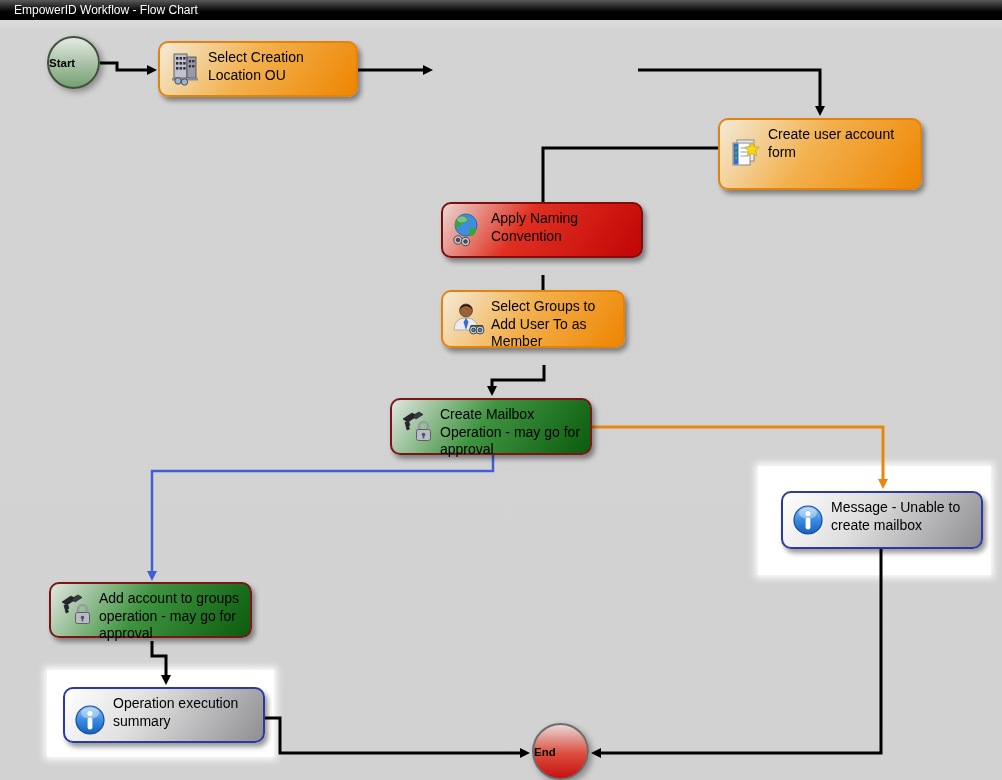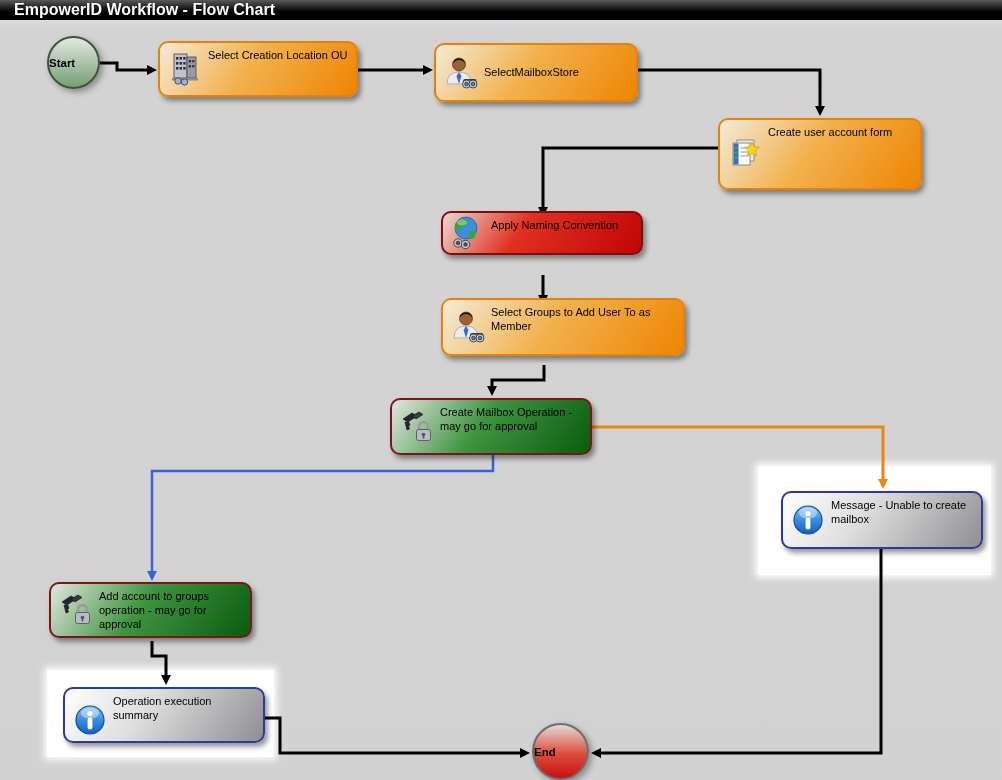--- a/index.html
+++ b/index.html
@@ -1,28 +1,28 @@
 <!DOCTYPE html>
 <html><head>
 <meta charset="utf-8">
 <style>
   html,body{margin:0;padding:0;}
   body{font-family:"Liberation Sans",sans-serif;background:#b8b8b8;}
   .screen{position:relative;width:1002px;height:780px;overflow:hidden;background:linear-gradient(#ededed,#d3d3d3 30px,#d2d2d2);}
   .titlebar{position:absolute;left:0;top:0;width:100%;height:20px;z-index:10;
     background:linear-gradient(#5a5a5a,#1c1c1c 40%,#000 60%,#000);
-    color:#fff;font-weight:bold;font-size:16px;line-height:20px;padding-left:14px;box-sizing:border-box;
+    color:#fff;font-weight:normal;font-size:12px;line-height:20px;padding-left:14px;box-sizing:border-box;
     text-shadow:0 1px 1px #000;}
   .canvas{position:absolute;left:0;top:20px;width:1002px;height:760px;}
   .glow{position:absolute;background:#fff;z-index:1;box-shadow:0 0 7px 3px rgba(255,255,255,0.95);}
   svg.connectors{position:absolute;left:0;top:0;z-index:2;}
   .node{position:absolute;z-index:3;box-sizing:border-box;}
   .box{border-radius:10px;display:flex;align-items:center;gap:5px;padding:3px 7px;
     box-shadow:3px 4px 5px rgba(0,0,0,0.4);}
-  .box .lbl{font-size:11px;line-height:1.25;color:#000;flex:1;}
+  .box .lbl{font-size:14px;line-height:1.25;color:#000;flex:1;}
   .vtop .lbl{align-self:flex-start;padding-top:3px;}
   .icon{flex:none;width:36px;height:36px;display:block;}
   .orange{background:linear-gradient(125deg,#f4ebd8 0%,#f2b14e 45%,#ee8502 100%);border:2px solid #e5820c;}
   .redbox{background:linear-gradient(125deg,#ead9d2 0%,#e03021 40%,#c10505 100%);border:2px solid #7d0e0e;}
   .greenbox{background:linear-gradient(125deg,#e2e6e0 0%,#3f9440 45%,#0b5c0e 100%);border:2px solid #7c1517;}
   .graybox{background:linear-gradient(125deg,#ffffff 0%,#dedede 40%,#8f8f93 100%);border:2px solid #2a3a9e;}
   .circle{border-radius:50%;display:flex;align-items:center;justify-content:flex-start;
     font-weight:bold;font-size:11.5px;color:#000;box-shadow:3px 3px 6px rgba(0,0,0,0.35);}
   .start{background:linear-gradient(180deg,#e4e9e2,#a6c0a3 55%,#74a072);border:2px solid #41503f;}
   .end{background:linear-gradient(180deg,#e7d7d5,#dc4c3b 55%,#c61111);border:2px solid #6d6d6d;}
@@ -97,85 +97,69 @@
           <rect x="21.8" y="14" width="2.2" height="2.4"></rect>
             <rect x="25.2" y="14" width="2.2" height="2.4"></rect>
         </g>
         <rect x="5" y="27" width="26" height="2.5" fill="#8a8a94"></rect>
         <circle cx="11" cy="30" r="3.2" fill="#9ab4d8" stroke="#333" stroke-width="0.8"></circle>
         <circle cx="17.5" cy="31" r="3.2" fill="#9ab4d8" stroke="#333" stroke-width="0.8"></circle>
       </svg>
       <span class="lbl">Select Creation Location OU</span>
     </div>
 
-    <div class="node box orange" style="left:434px;top:23px;width:204px;height:59px;">
+
+    <div class="node box orange vtop" style="left:718px;top:98px;width:204px;height:72px;">
+      <svg class="icon" viewBox="0 0 36 36">
+        <rect x="10" y="4" width="17" height="21" fill="#e8ecf2" stroke="#8a8a8a"></rect>
+        <rect x="6" y="7" width="17" height="22" fill="#fdfdfd" stroke="#8a8a8a"></rect>
+        <rect x="6.5" y="7.5" width="5" height="21" fill="#3a6acc"></rect>
+        <circle cx="9" cy="12" r="1.4" fill="#35b135"></circle>
+          <circle cx="9" cy="17" r="1.4" fill="#35b135"></circle>
+          <circle cx="9" cy="22" r="1.4" fill="#35b135"></circle>
+        <g stroke="#a8b0b8" stroke-width="1.2">
+          <line x1="13.5" y1="12" x2="21" y2="12"></line>
+            <line x1="13.5" y1="16" x2="21" y2="16"></line>
+            <line x1="13.5" y1="20" x2="21" y2="20"></line>
+        </g>
+        <path d="M25 6 l2.2 4.6 5 .7 -3.6 3.5 .9 5 -4.5 -2.4 -4.5 2.4 .9 -5 -3.6 -3.5 5 -.7 z" fill="#f6d41c" stroke="#c8a400" stroke-width="0.8"></path>
+      </svg>
+      <span class="lbl">Create user account form</span>
+    </div>
+
+    <div class="node box redbox vtop" style="left:441px;top:182px;width:202px;height:56px;">
+      <svg class="icon" viewBox="0 0 36 36">
+        <circle cx="16" cy="13" r="11" fill="#3f8edc" stroke="#1c5fa8" stroke-width="0.8"></circle>
+        <path d="M8 6 q5 -3 9 -1 q2 3 -1 5 q-5 1 -7 5 q-3 2 -4 -1 q-1 -5 3 -8 z" fill="#3aa33a"></path>
+        <path d="M20 16 q5 -1 6 2 q0 4 -4 6 q-4 0 -3 -4 z" fill="#3aa33a"></path>
+        <ellipse cx="12" cy="7.5" rx="5" ry="3" fill="#ffffff" opacity="0.35"></ellipse>
+        <g stroke="#2a2a2a" stroke-width="0.8">
+          <circle cx="8" cy="28" r="4.2" fill="#c8c8d2"></circle>
+          <circle cx="15.5" cy="29.5" r="4.2" fill="#c8c8d2"></circle>
+          <circle cx="8" cy="28" r="1.8" fill="#50555f"></circle>
+          <circle cx="15.5" cy="29.5" r="1.8" fill="#50555f"></circle>
+        </g>
+      </svg>
+      <span class="lbl">Apply Naming Convention</span>
+    </div>
+
+    <div class="node box orange vtop" style="left:441px;top:270px;width:184px;height:58px;">
       <svg class="icon" viewBox="0 0 36 36">
         <path d="M4 29 q0 -12 12 -12 q12 0 12 12 z" fill="#ececec" stroke="#b0b0b0"></path>
         <path d="M16 17 l2.5 4 -2.5 8 -2.5 -8 z" fill="#3a6ad4"></path>
         <circle cx="16" cy="9.5" r="6.5" fill="#9a6038" stroke="#5a3018" stroke-width="0.7"></circle>
         <path d="M9.6 8.5 a6.6 6.6 0 0 1 12.8 0 q-3 -3.6 -6.4 -3.6 q-3.4 0 -6.4 3.6 z" fill="#181210"></path>
         <g stroke="#2a2a2a" stroke-width="0.8">
           <rect x="20.5" y="24.5" width="12.5" height="5" rx="1" fill="#6a7486"></rect>
           <circle cx="23.5" cy="29" r="4" fill="#c5ced9"></circle>
           <circle cx="30" cy="29" r="4" fill="#c5ced9"></circle>
           <circle cx="23.5" cy="29" r="1.8" fill="#5a84b4"></circle>
           <circle cx="30" cy="29" r="1.8" fill="#5a84b4"></circle>
         </g>
       </svg>
-      <span class="lbl">SelectMailboxStore</span>
-    </div>
-
-    <div class="node box orange vtop" style="left:718px;top:98px;width:204px;height:72px;">
-      <svg class="icon" viewBox="0 0 36 36">
-        <rect x="10" y="4" width="17" height="21" fill="#e8ecf2" stroke="#8a8a8a"></rect>
-        <rect x="6" y="7" width="17" height="22" fill="#fdfdfd" stroke="#8a8a8a"></rect>
-        <rect x="6.5" y="7.5" width="5" height="21" fill="#3a6acc"></rect>
-        <circle cx="9" cy="12" r="1.4" fill="#35b135"></circle>
-          <circle cx="9" cy="17" r="1.4" fill="#35b135"></circle>
-          <circle cx="9" cy="22" r="1.4" fill="#35b135"></circle>
-        <g stroke="#a8b0b8" stroke-width="1.2">
-          <line x1="13.5" y1="12" x2="21" y2="12"></line>
-            <line x1="13.5" y1="16" x2="21" y2="16"></line>
-            <line x1="13.5" y1="20" x2="21" y2="20"></line>
-        </g>
-        <path d="M25 6 l2.2 4.6 5 .7 -3.6 3.5 .9 5 -4.5 -2.4 -4.5 2.4 .9 -5 -3.6 -3.5 5 -.7 z" fill="#f6d41c" stroke="#c8a400" stroke-width="0.8"></path>
-      </svg>
-      <span class="lbl">Create user account form</span>
-    </div>
-
-    <div class="node box redbox vtop" style="left:441px;top:191px;width:202px;height:44px;">
-      <svg class="icon" viewBox="0 0 36 36">
-        <circle cx="16" cy="13" r="11" fill="#3f8edc" stroke="#1c5fa8" stroke-width="0.8"></circle>
-        <path d="M8 6 q5 -3 9 -1 q2 3 -1 5 q-5 1 -7 5 q-3 2 -4 -1 q-1 -5 3 -8 z" fill="#3aa33a"></path>
-        <path d="M20 16 q5 -1 6 2 q0 4 -4 6 q-4 0 -3 -4 z" fill="#3aa33a"></path>
-        <ellipse cx="12" cy="7.5" rx="5" ry="3" fill="#ffffff" opacity="0.35"></ellipse>
-        <g stroke="#2a2a2a" stroke-width="0.8">
-          <circle cx="8" cy="28" r="4.2" fill="#c8c8d2"></circle>
-          <circle cx="15.5" cy="29.5" r="4.2" fill="#c8c8d2"></circle>
-          <circle cx="8" cy="28" r="1.8" fill="#50555f"></circle>
-          <circle cx="15.5" cy="29.5" r="1.8" fill="#50555f"></circle>
-        </g>
-      </svg>
-      <span class="lbl">Apply Naming Convention</span>
-    </div>
-
-    <div class="node box orange vtop" style="left:441px;top:278px;width:244px;height:58px;">
-      <svg class="icon" viewBox="0 0 36 36">
-        <path d="M4 29 q0 -12 12 -12 q12 0 12 12 z" fill="#ececec" stroke="#b0b0b0"></path>
-        <path d="M16 17 l2.5 4 -2.5 8 -2.5 -8 z" fill="#3a6ad4"></path>
-        <circle cx="16" cy="9.5" r="6.5" fill="#9a6038" stroke="#5a3018" stroke-width="0.7"></circle>
-        <path d="M9.6 8.5 a6.6 6.6 0 0 1 12.8 0 q-3 -3.6 -6.4 -3.6 q-3.4 0 -6.4 3.6 z" fill="#181210"></path>
-        <g stroke="#2a2a2a" stroke-width="0.8">
-          <rect x="20.5" y="24.5" width="12.5" height="5" rx="1" fill="#6a7486"></rect>
-          <circle cx="23.5" cy="29" r="4" fill="#c5ced9"></circle>
-          <circle cx="30" cy="29" r="4" fill="#c5ced9"></circle>
-          <circle cx="23.5" cy="29" r="1.8" fill="#5a84b4"></circle>
-          <circle cx="30" cy="29" r="1.8" fill="#5a84b4"></circle>
-        </g>
-      </svg>
       <span class="lbl">Select Groups to Add User To as Member</span>
     </div>
 
     <div class="node box greenbox vtop" style="left:390px;top:378px;width:202px;height:57px;">
       <svg class="icon" viewBox="0 0 36 36">
         <g fill="#26262c" stroke="#0e0e12" stroke-width="0.6">
           <path d="M4 10 l9 -6 5 3 -9 6 z"></path>
           <path d="M13 7 l7 -4 4 2.5 -7 4.5 z" fill="#3a3a44"></path>
           <path d="M6 13 l2 8 2.5 -1 -1 -3 1.5 -.8 -1 -3 z"></path>
         </g>

